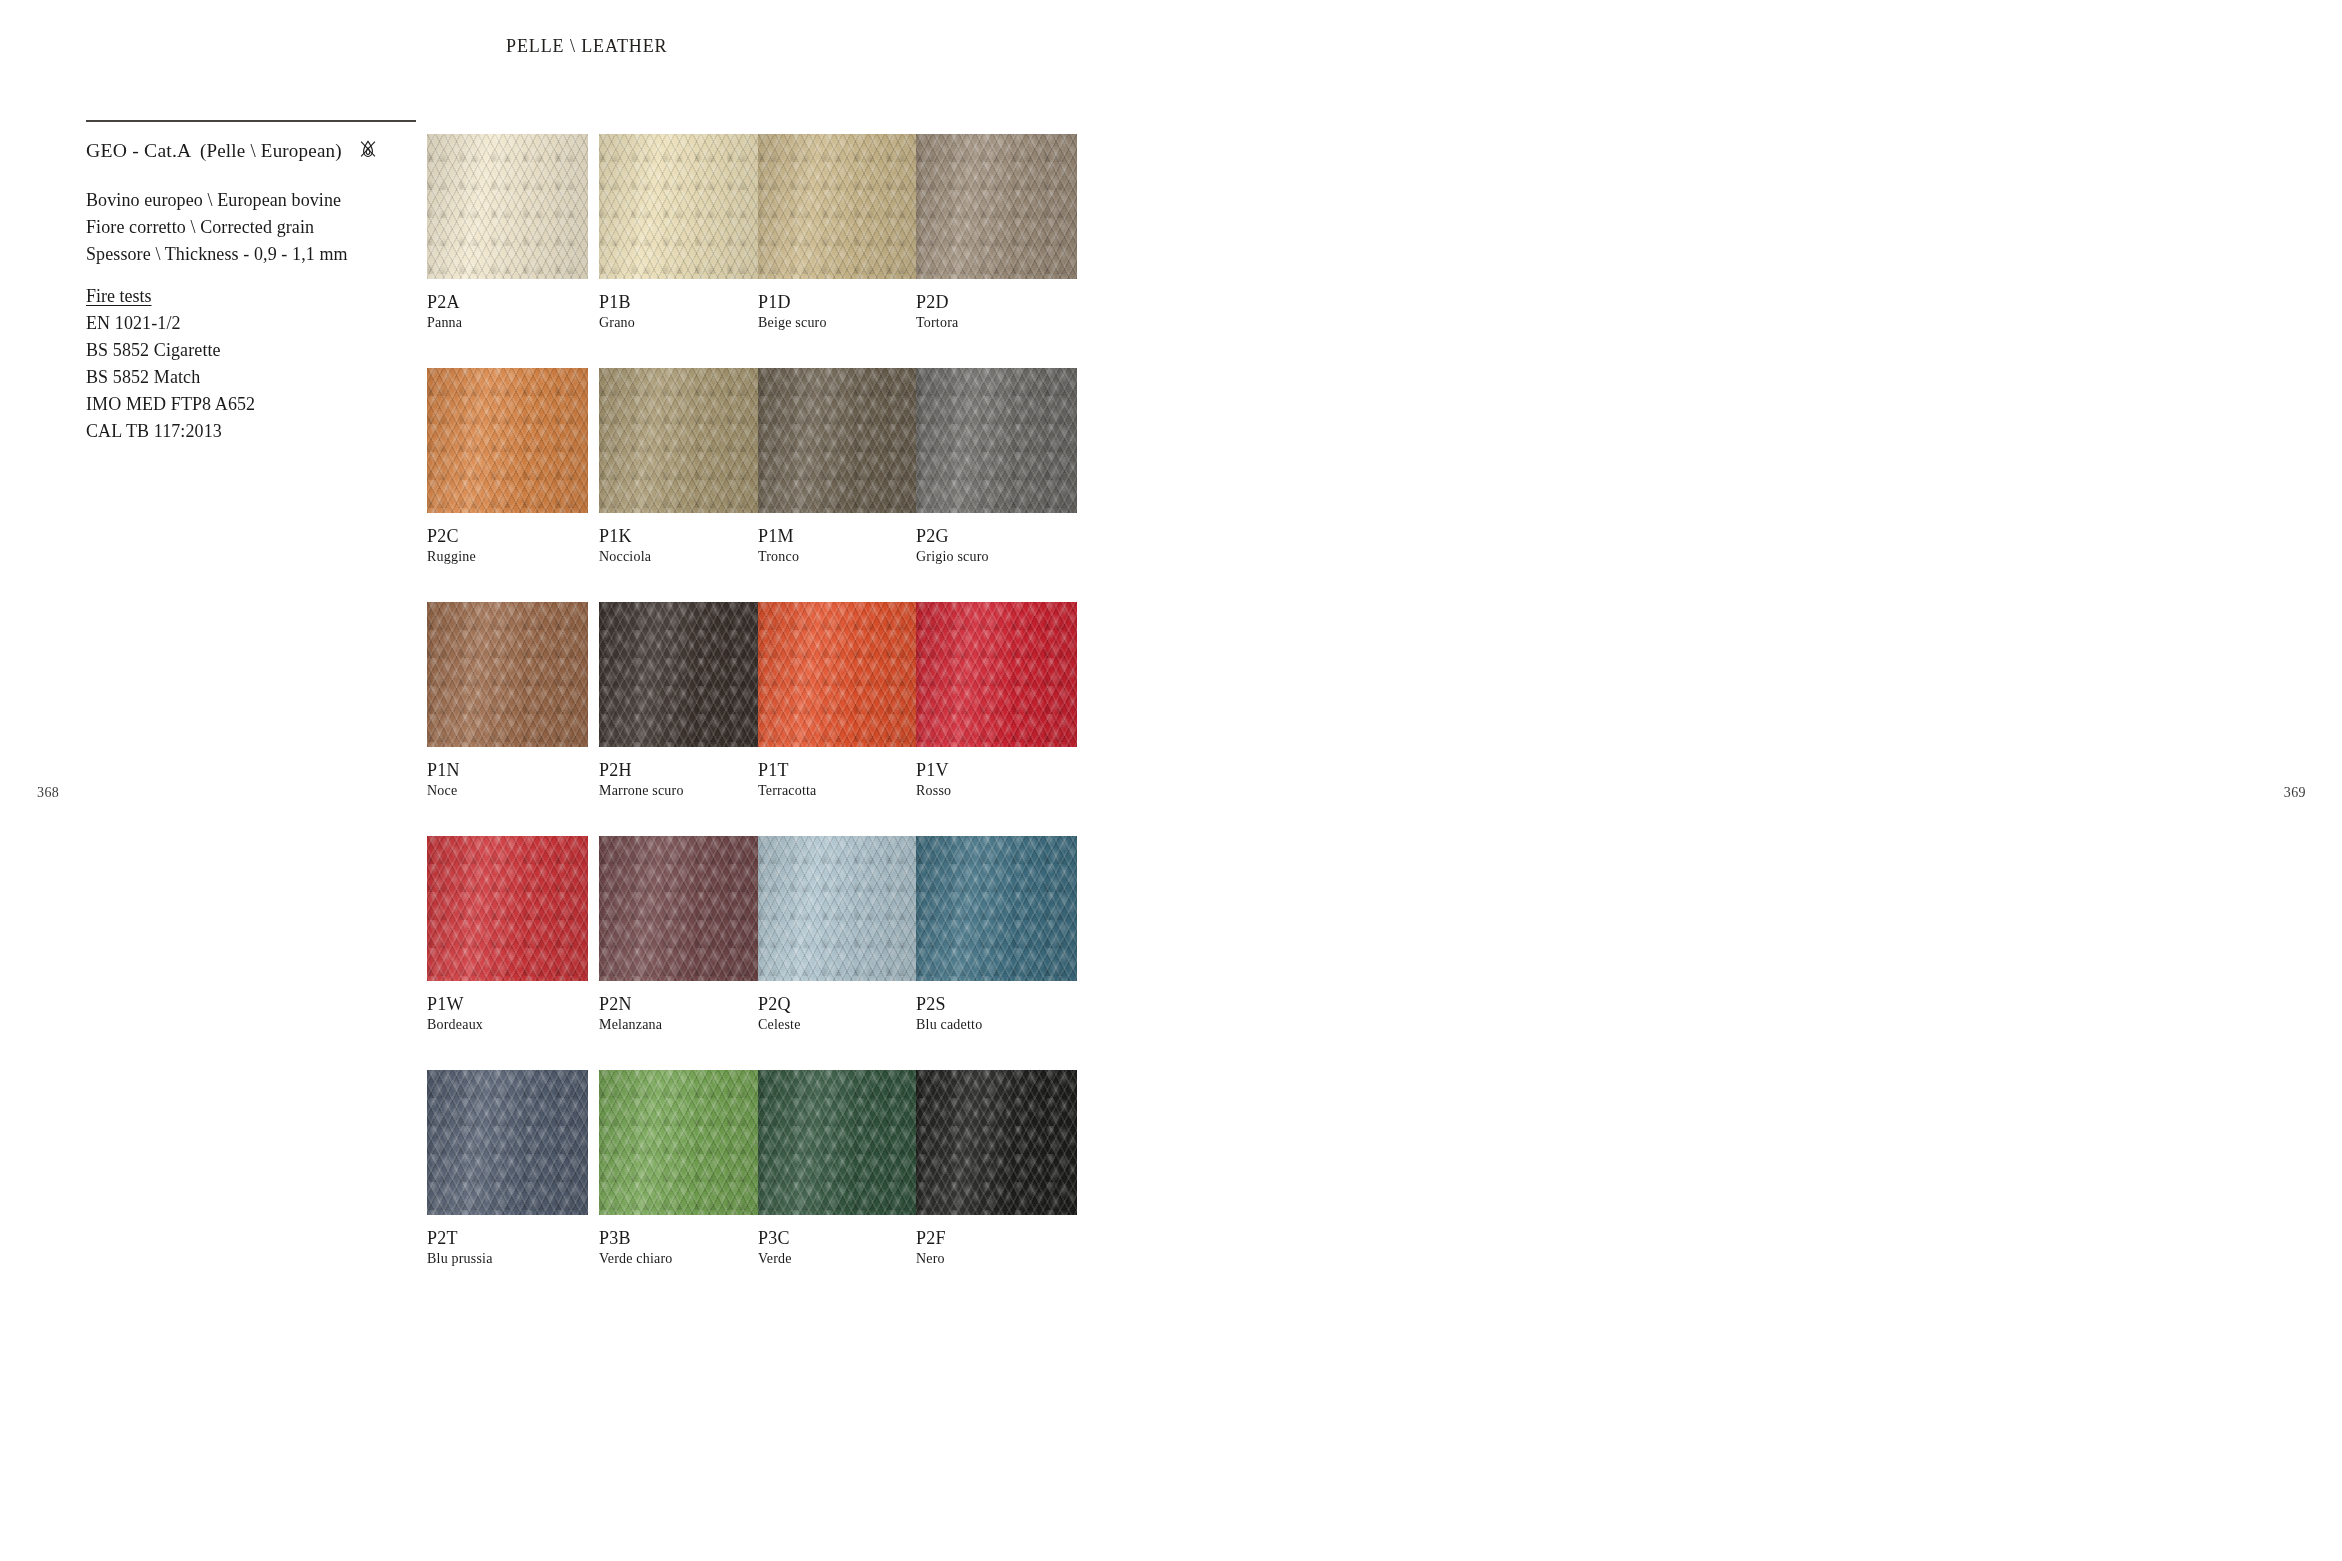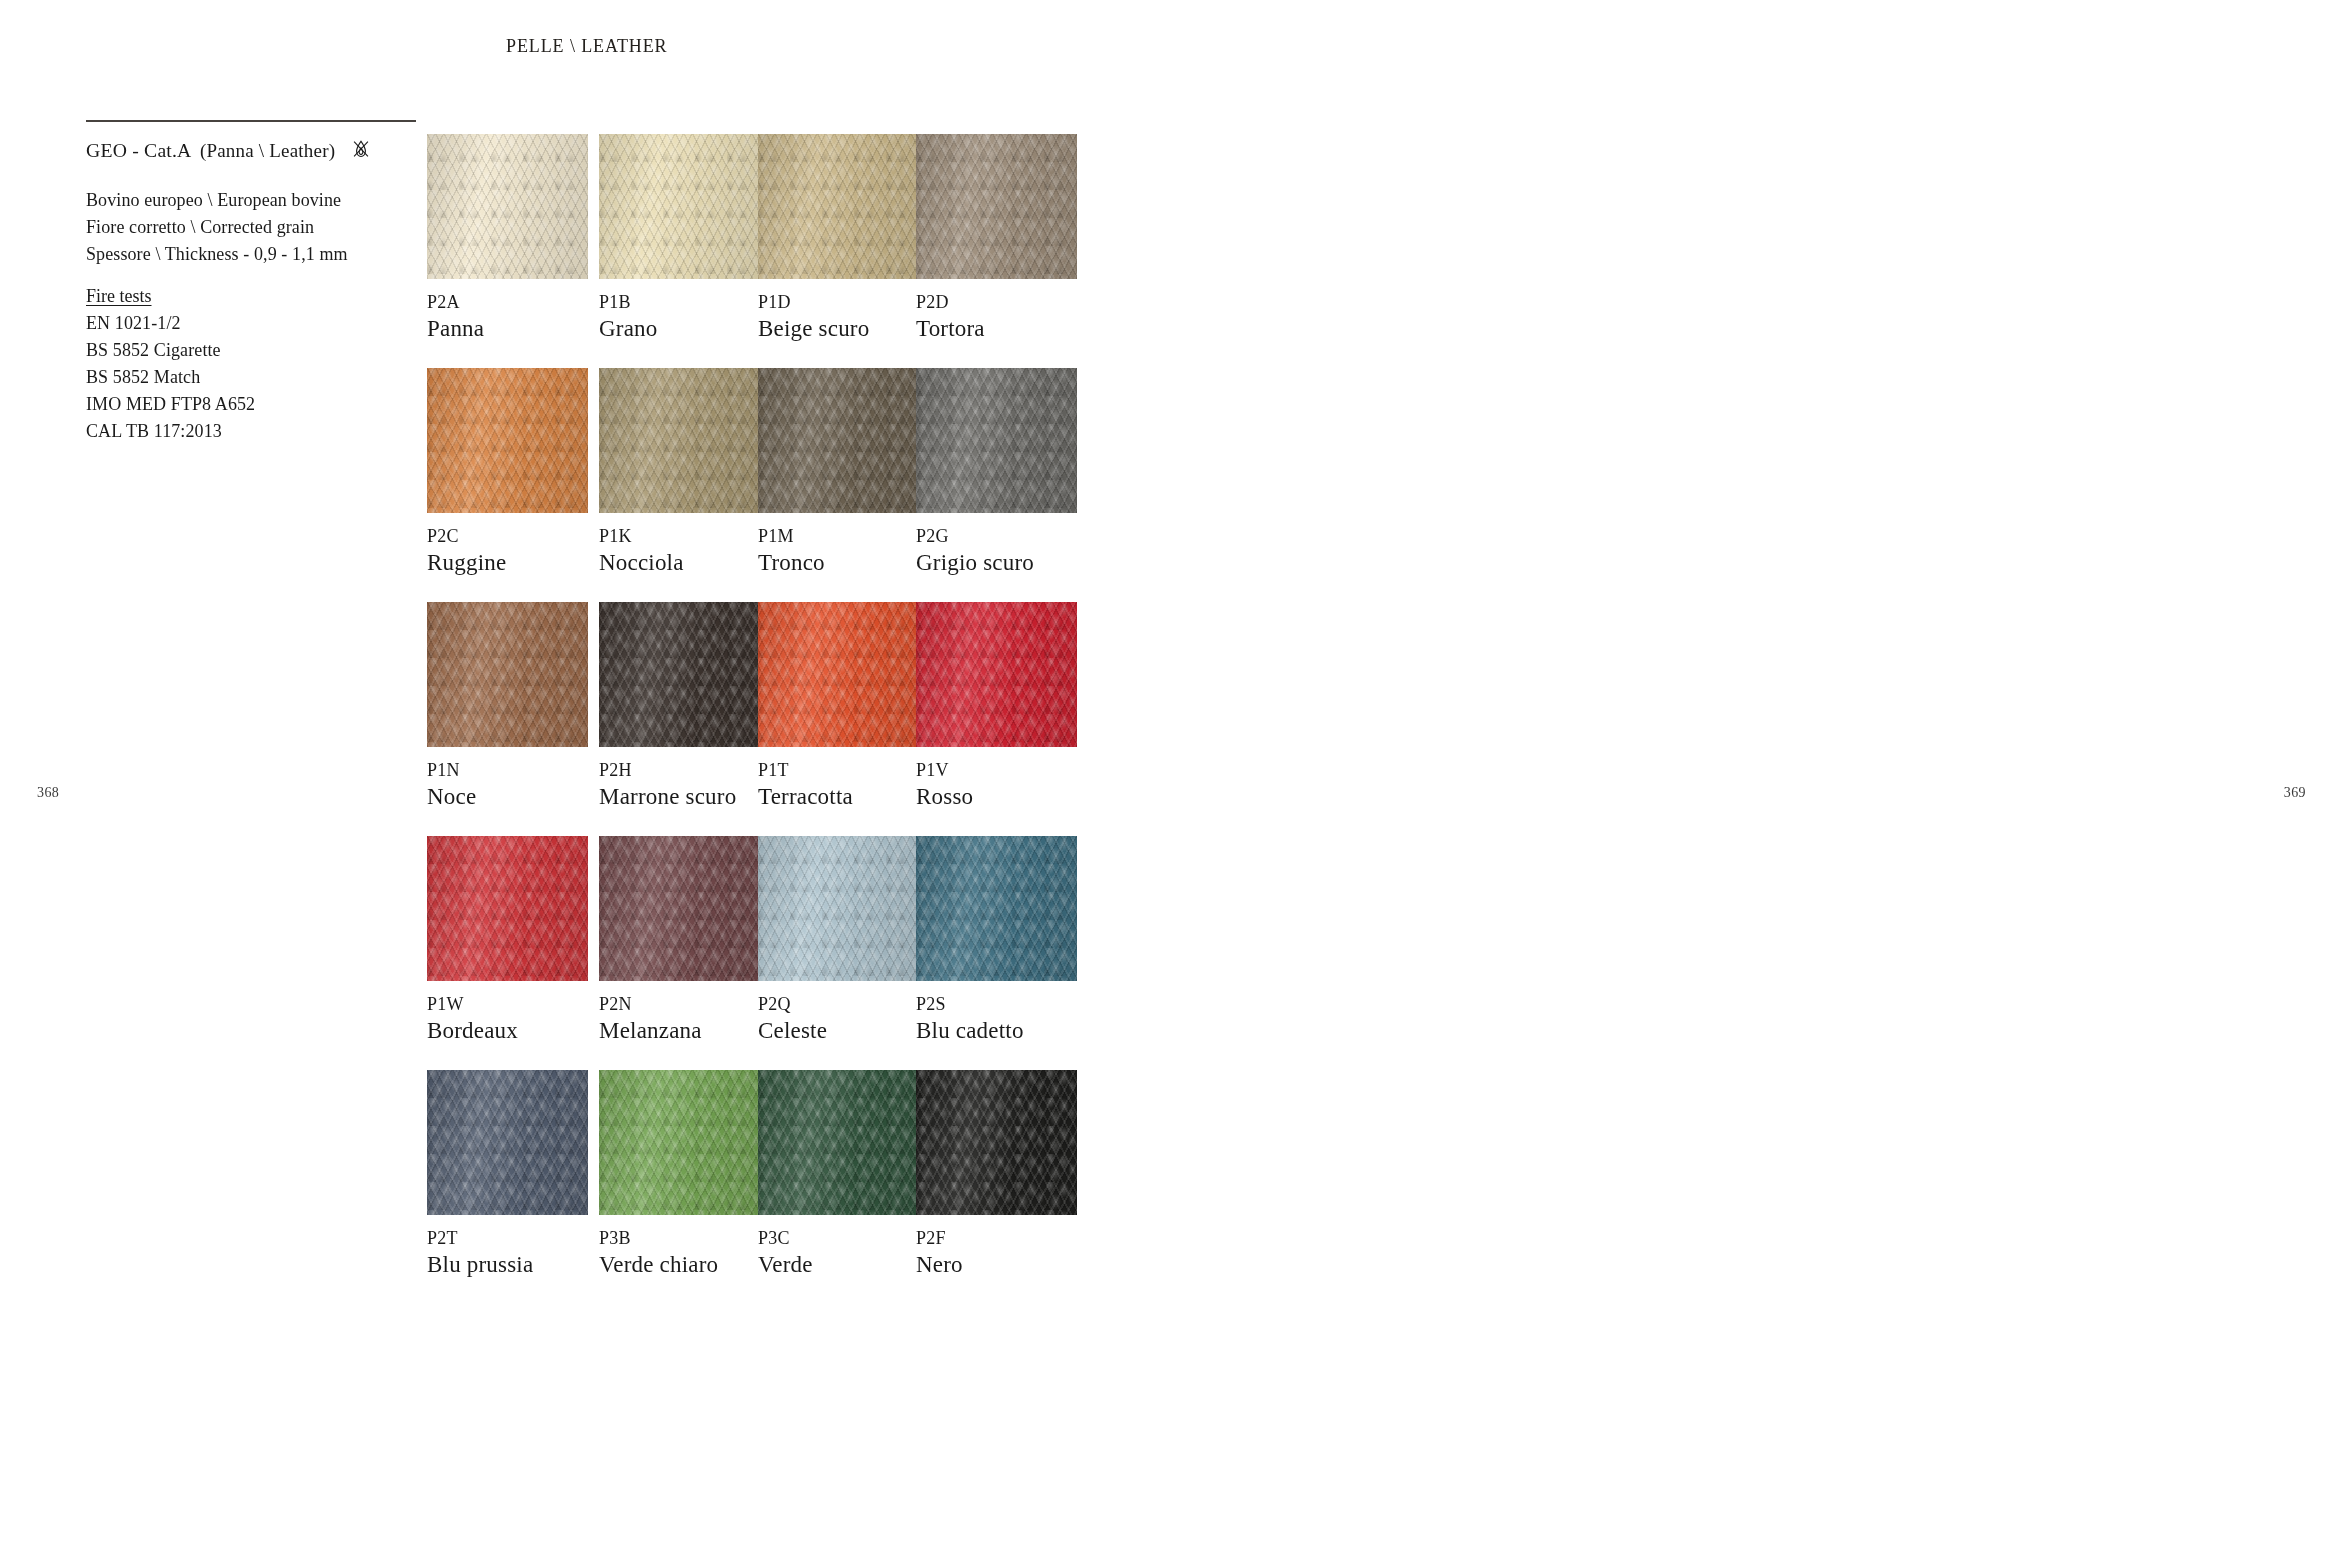--- a/index.html
+++ b/index.html
@@ -152,38 +152,38 @@
   }
 
   .cell-code {
     margin-top: 12px;
     font-size: 18px;
     line-height: 1.28;
     letter-spacing: 0.2px;
     white-space: nowrap;
   }
   .cell-name {
-    font-size: 23px;
+    font-size: 14px;
     line-height: 1.28;
     letter-spacing: 0.2px;
     white-space: nowrap;
   }
 </style>
 </head>
 <body>
 
 <div class="spread">
   <div class="page page-left">
     <div class="running-head">PELLE \ LEATHER</div>
     <div class="folio folio-left">368</div>
     <div class="info-col">
       <div class="info-rule"></div>
       <div class="cat-title-row">
         <span class="cat-title">GEO - Cat.A</span>
-        <span class="cat-sub">(Panna \ Leather)</span>
+        <span class="cat-sub">(Pelle \ European)</span>
         <span class="noflame-icon">
           <svg viewBox="0 0 26 26" width="24" height="24">
             <path d="M13 3.5 C10 8 8.2 10.5 8.2 14.2 C8.2 17.6 10.4 20 13 20 C15.6 20 17.8 17.6 17.8 14.2 C17.8 10.5 16 8 13 3.5 Z" fill="none" stroke="#1a1a1a" stroke-width="1.2"></path>
             <path d="M13 10.5 C11.6 12.8 11 13.9 11 15.3 C11 16.8 11.9 17.8 13 17.8 C14.1 17.8 15 16.8 15 15.3 C15 13.9 14.4 12.8 13 10.5 Z" fill="none" stroke="#1a1a1a" stroke-width="1.1"></path>
             <line x1="5.5" y1="4" x2="20.5" y2="20" stroke="#1a1a1a" stroke-width="1.2"></line>
             <line x1="20.5" y1="4" x2="5.5" y2="20" stroke="#1a1a1a" stroke-width="1.2"></line>
           </svg>
         </span>
       </div>
       <div class="spec-line">Bovino europeo \ European bovine</div>

